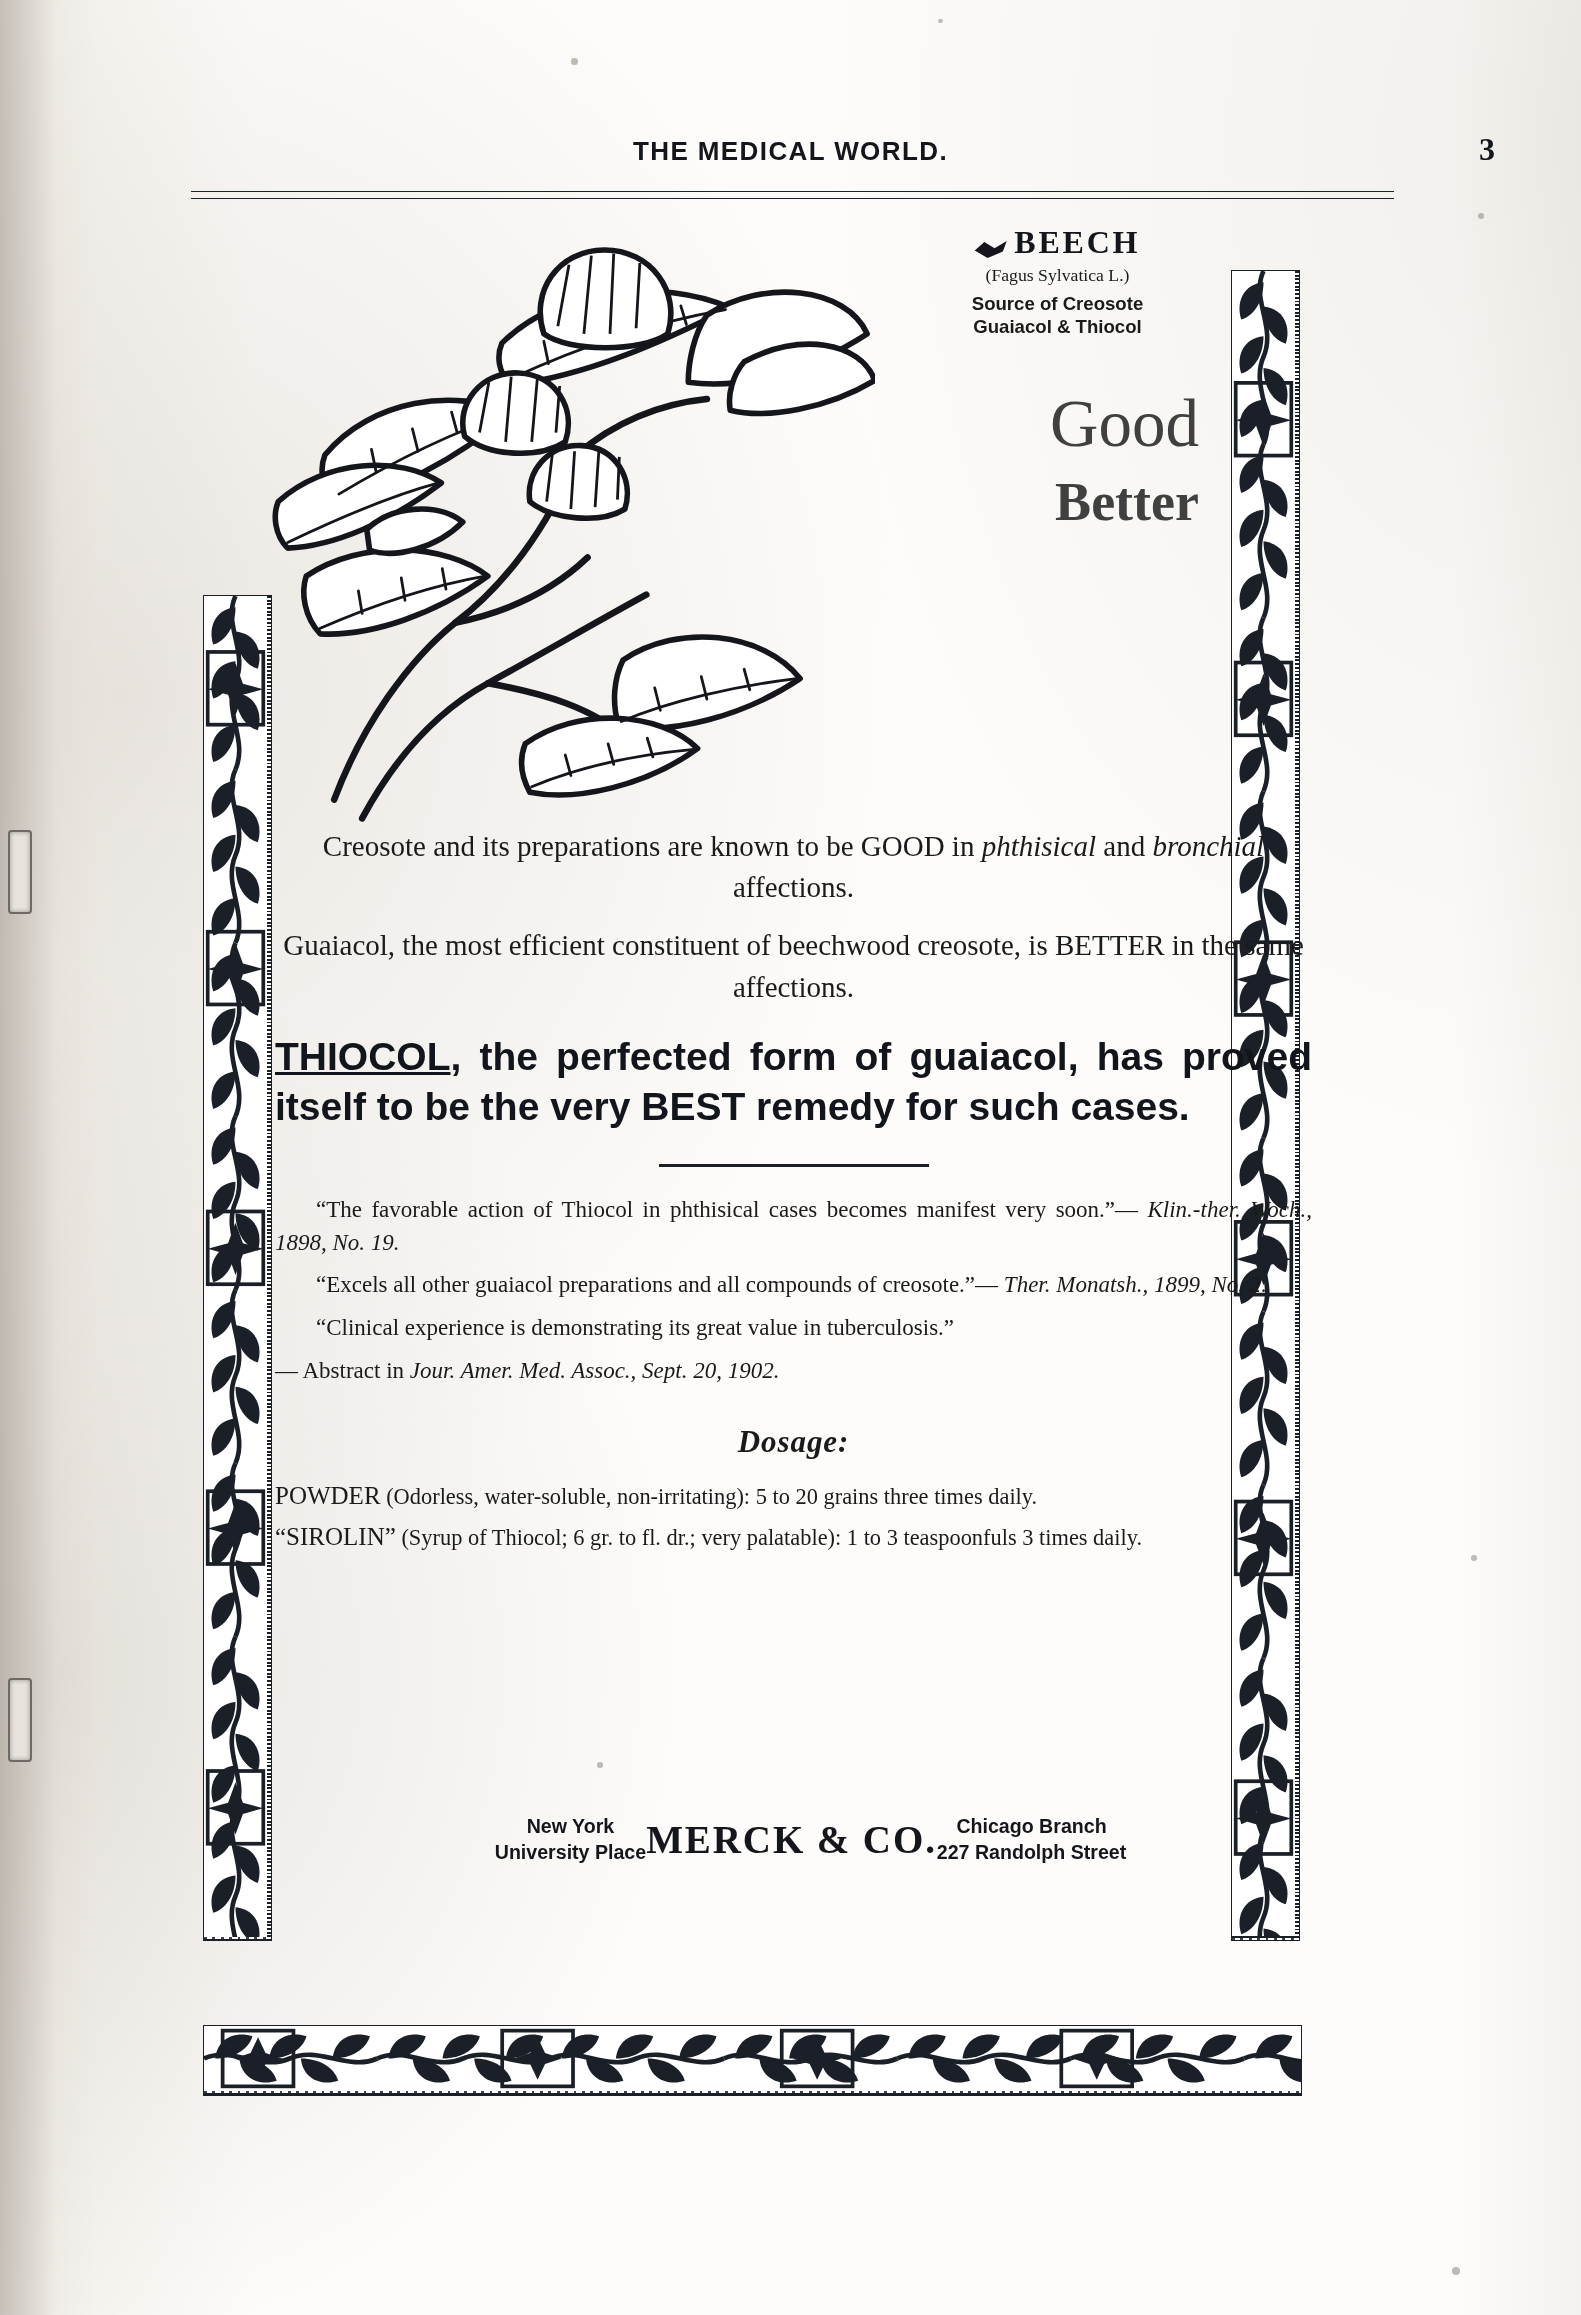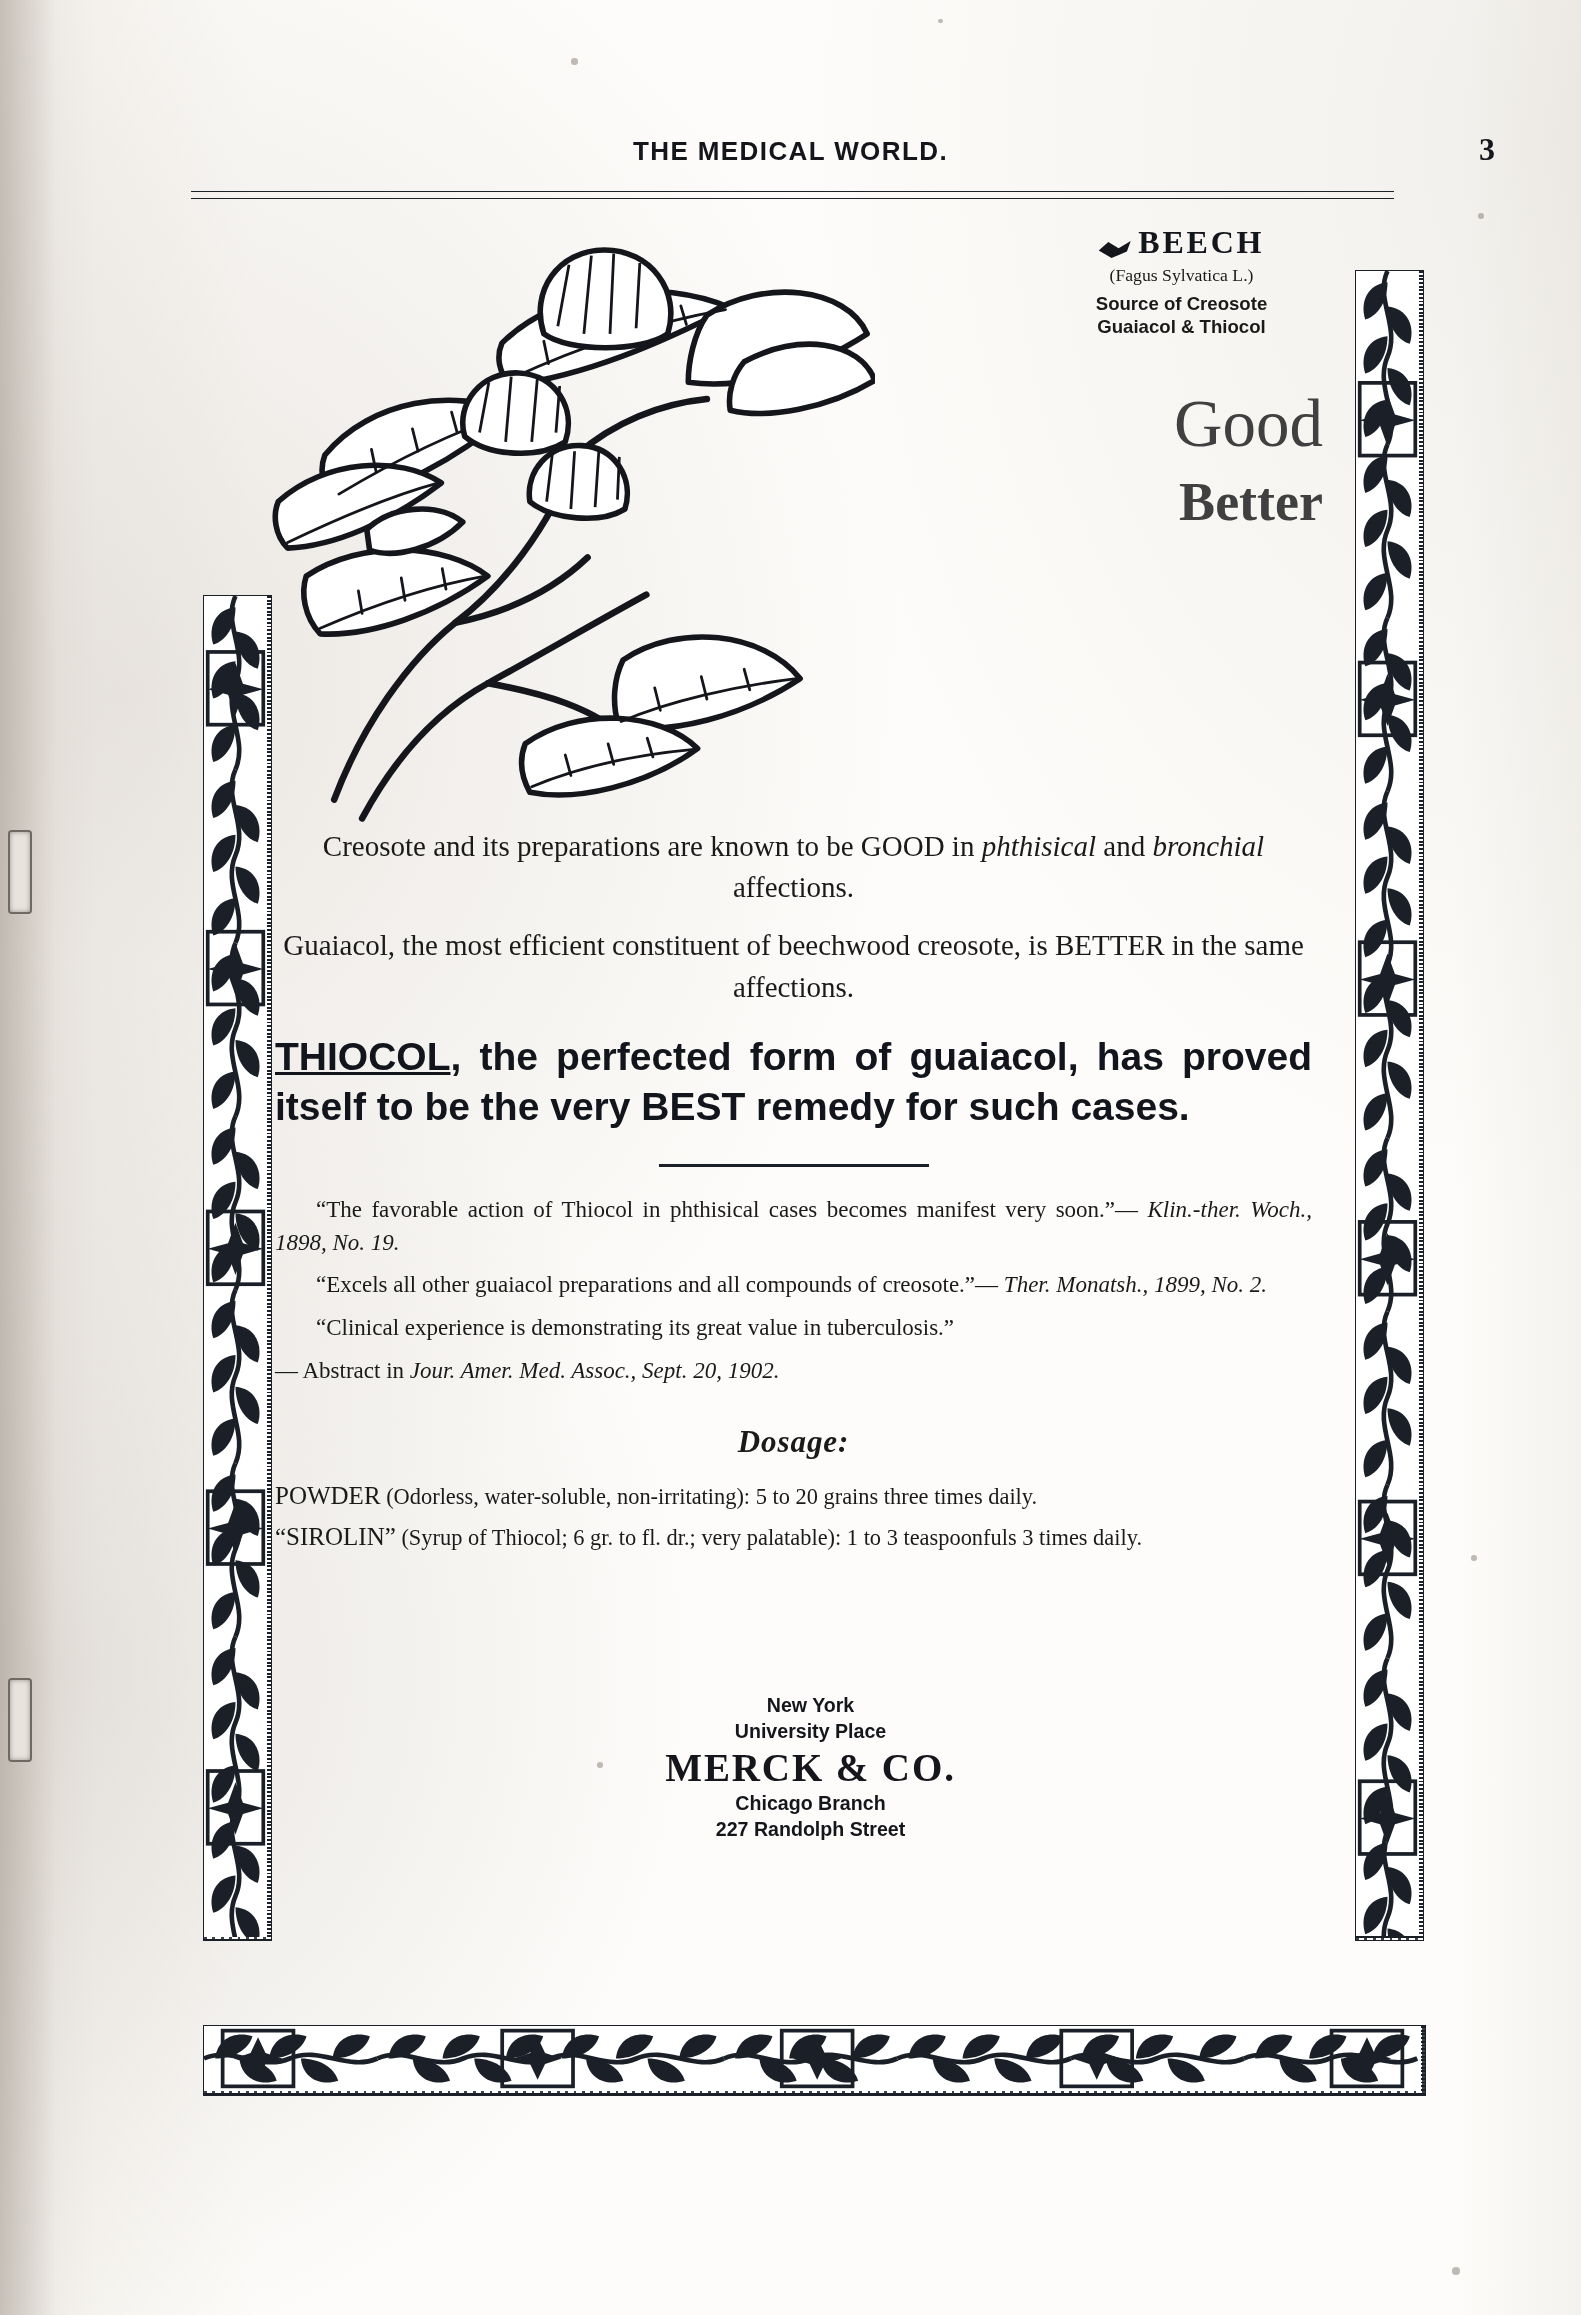--- a/index.html
+++ b/index.html
@@ -86,21 +86,21 @@
     width: 1203px;
     height: 0;
     border-top: 0.9px solid #1d2129;
   }
 
   
   .ad {
     position: absolute;
     left: 203px;
     top: 222px;
-    width: 1221px;
+    width: 1097px;
     height: 1874px;
     text-decoration: underline;
   }
 
   
   .orn {
     position: absolute;
     background-color: #ffffff;
     background-image:
       repeating-linear-gradient(180deg, #1b2028 0 1.9px, transparent 1.9px 3.7px),
@@ -228,26 +228,25 @@
     font-size: 22.4px;
     line-height: 1.5;
     margin: 0 0 3.7px 0;
   }
   .dose-line .cap { font-size: 25px; }
 
   
   .footer {
     position: absolute;
     left: 89px;
-    top: 1470px;
+    top: 1591px;
     width: 1037px;
     display: flex;
     align-items: center;
     justify-content: center;
-    flex-direction: column;
   }
   .f-left, .f-right {
     font-family: "Liberation Sans", sans-serif;
     font-weight: bold;
     font-size: 19.6px;
     line-height: 1.35;
     text-align: center;
     color: #14161c;
   }
   .f-center {

